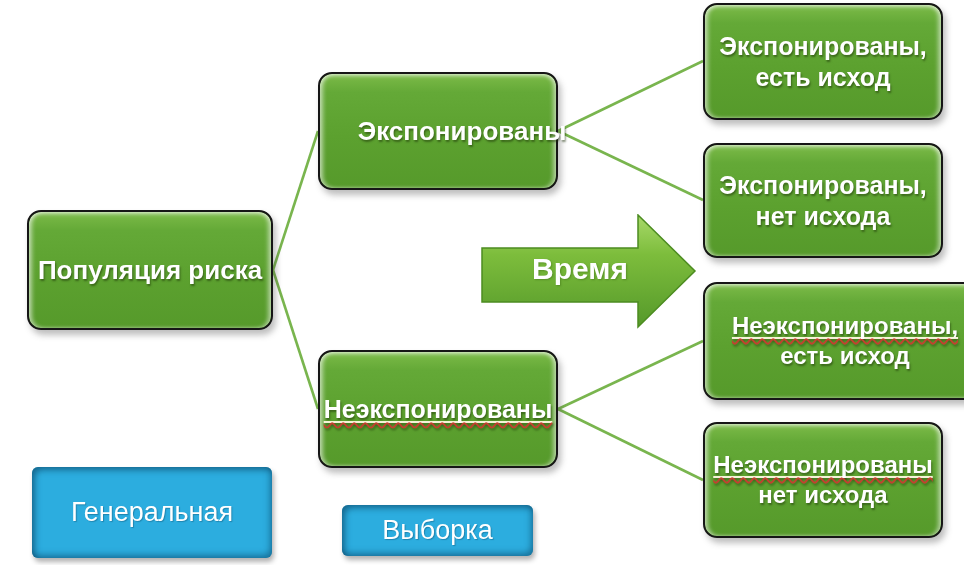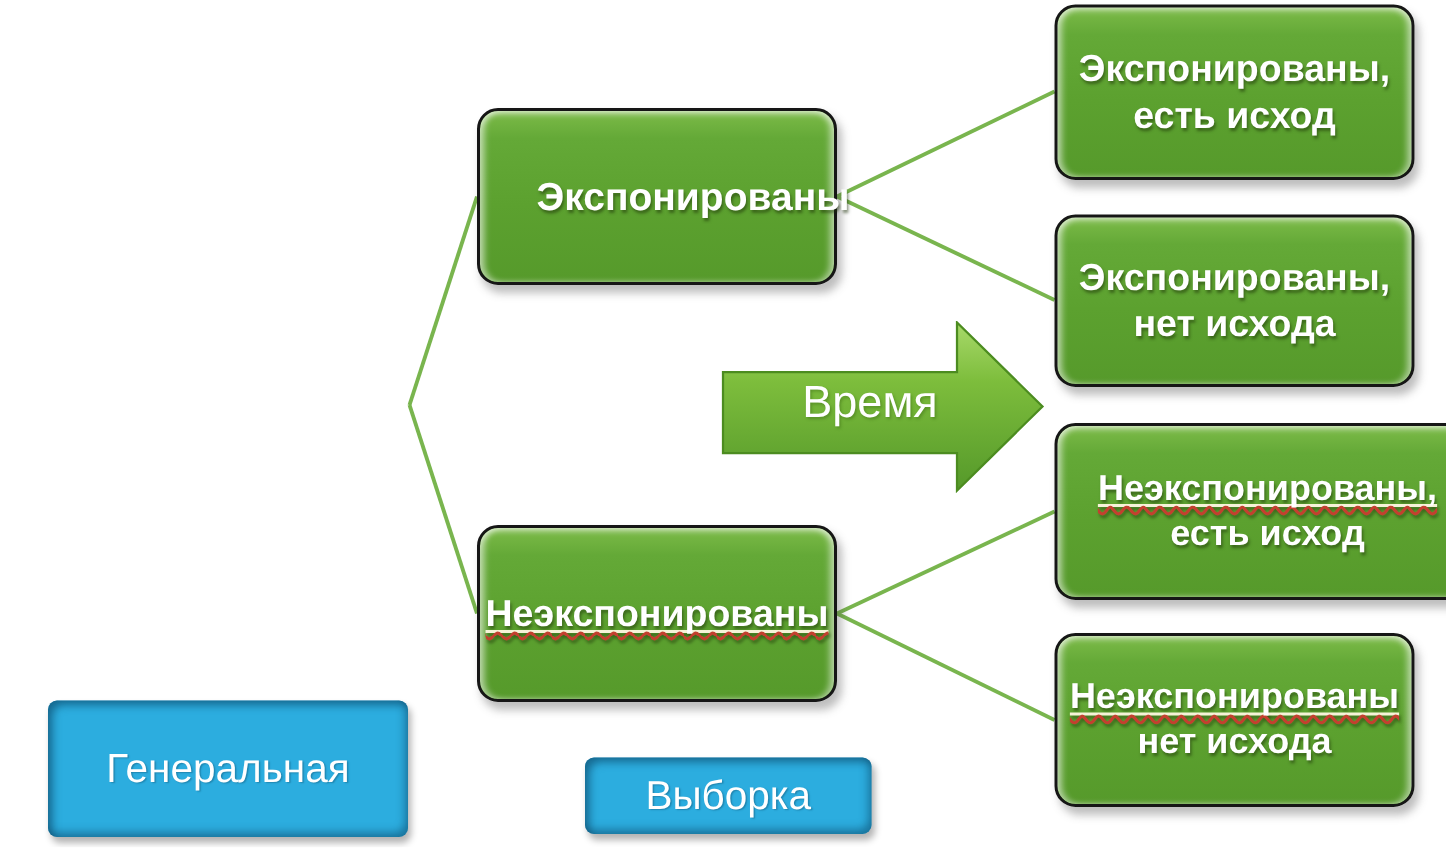--- a/index.html
+++ b/index.html
@@ -76,36 +76,36 @@
       2px 4px 5px rgba(0,0,0,0.3);
     color: #ffffff;
     display: flex;
     flex-direction: row;
     align-items: center;
     justify-content: center;
     text-align: center;
     text-shadow: 1px 1px 1px rgba(10,60,90,0.35);
   }
   .b-gen { left: 32px;  top: 467px; width: 240px; height: 91px; font-size: 27px; line-height: 1.32; }
-  .b-sam { left: 342px; top: 505px; width: 191px; height: 51px; font-size: 27px; margin-left: 48px; }
+  .b-sam { left: 342px; top: 505px; width: 191px; height: 51px; font-size: 27px; }
 
   
   .arrow-svg {
     position: absolute;
     left: 480px; top: 214px;
     width: 217px; height: 116px;
   }
   .arrow-label {
     position: absolute;
     left: 500px; top: 252px;
     width: 160px;
     text-align: center;
     color: #ffffff;
     font-size: 30px;
-    font-weight: 400;
+    font-weight: 700;
     text-shadow: 1px 1px 2px rgba(40,80,10,0.35);
   }
 </style>
 </head>
 <body>
 
 <div class="canvas">
 
   <svg class="connectors" viewBox="0 0 964 565" xmlns="http://www.w3.org/2000/svg">
     <line x1="273" y1="270" x2="318" y2="131" stroke="#79b54e" stroke-width="2.6"></line>
@@ -121,20 +121,23 @@
       <linearGradient id="arrowGrad" x1="0" y1="0" x2="0" y2="1">
         <stop offset="0" stop-color="#a8d96a"></stop>
         <stop offset="0.35" stop-color="#7dbd3c"></stop>
         <stop offset="1" stop-color="#55992a"></stop>
       </linearGradient>
     </defs>
     <polygon points="2,34 158,34 158,1 215,57 158,113 158,88 2,88" fill="url(#arrowGrad)" stroke="#4c8c20" stroke-width="1.5"></polygon>
   </svg>
   <div class="arrow-label">Время</div>
 
+  <div class="gnode n-pop">
+    <span class="line">Популяция риска</span>
+  </div>
 
   <div class="gnode n-exp">
     <span class="line">Экспонированы</span>
   </div>
 
   <div class="gnode n-unexp">
     <span class="line u-white"><span class="u-red">Неэкспонированы</span></span>
   </div>
 
   <div class="gnode n-r1">

